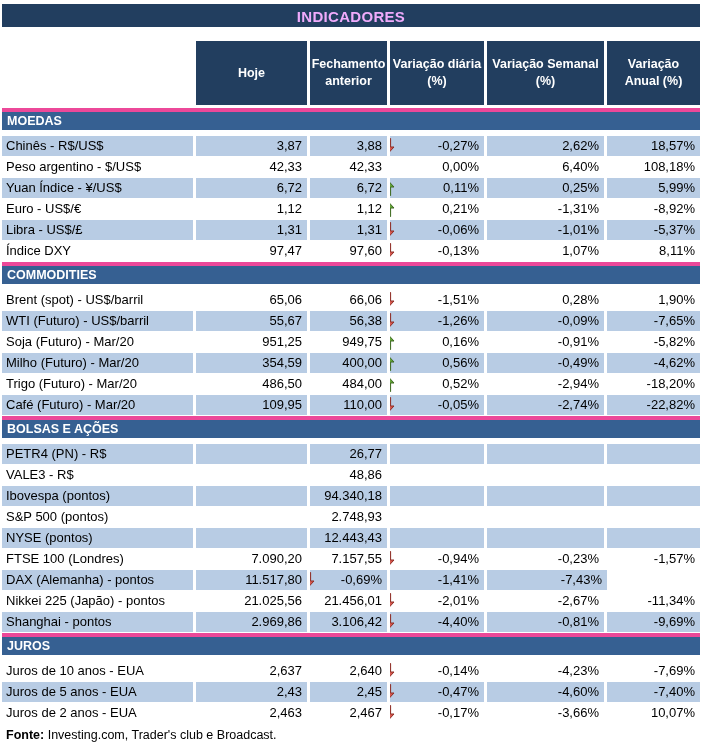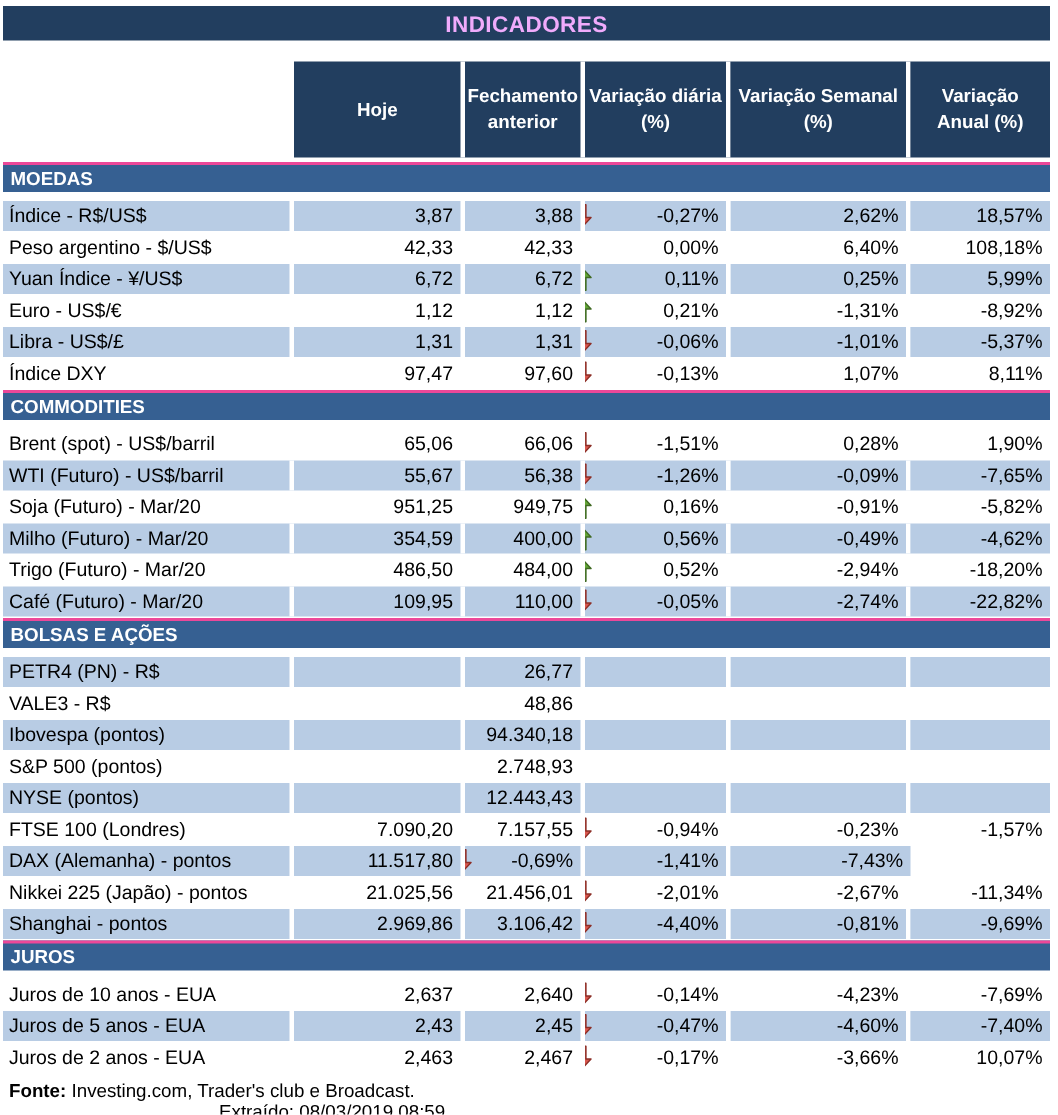--- a/index.html
+++ b/index.html
@@ -27,21 +27,21 @@
     background:var(--navy);color:#fff;font-weight:bold;font-size:12.5px;
     display:flex;align-items:center;justify-content:center;text-align:center;
     line-height:1.35;border-right:3px solid #fff;box-sizing:border-box;padding:0 2px;
   }
   .col-head:last-child{border-right:none;}
   .col-spacer{background:transparent;}
   #sections{margin-top:3px;}
   .section-bar{
     background:var(--section);color:#fff;font-weight:bold;font-size:12.5px;
     height:18px;line-height:18px;padding-left:5px;
-    border-top:2px solid #ec4899;box-sizing:content-box;
+    border-top:4px solid #ec4899;box-sizing:content-box;
     margin-bottom:6px;
   }
   .row{
     display:grid;grid-template-columns:194px 114px 80px 97px 120px 93px;
     height:20px;line-height:20px;font-size:13px;border-bottom:1px solid #fff;
   }
   .row.shaded > .c{background:var(--shade);}
   .c{
     border-right:3px solid #fff;box-sizing:border-box;
     padding:0 5px 0 4px;white-space:nowrap;overflow:hidden;
@@ -68,21 +68,21 @@
     <div class="col-head">Hoje</div>
     <div class="col-head">Fechamento anterior</div>
     <div class="col-head">Variação diária (%)</div>
     <div class="col-head">Variação Semanal (%)</div>
     <div class="col-head">Variação Anual (%)</div>
   </div>
 
   <div id="sections">
       <div class="section-bar">MOEDAS</div>
       <div class="row shaded">
-        <div class="c label">Índice - R$/US$</div>
+        <div class="c label">Chinês - R$/US$</div>
         <div class="c num">3,87</div>
         <div class="c num">3,88</div>
         <div class="c num dia">-0,27%<span class="arrow"><svg viewBox="0 0 14 18" width="14" height="18">
               <path d="M7 16.5 L1 10 H4.4 V1.5 H9.6 V10 H13 Z" fill="#D9574E" stroke="#8C2E26" stroke-width="1" stroke-linejoin="round"></path>
             </svg></span></div>
         <div class="c num">2,62%</div>
         <div class="c num">18,57%</div>
       </div>
       <div class="row">
         <div class="c label">Peso argentino - $/US$</div>

